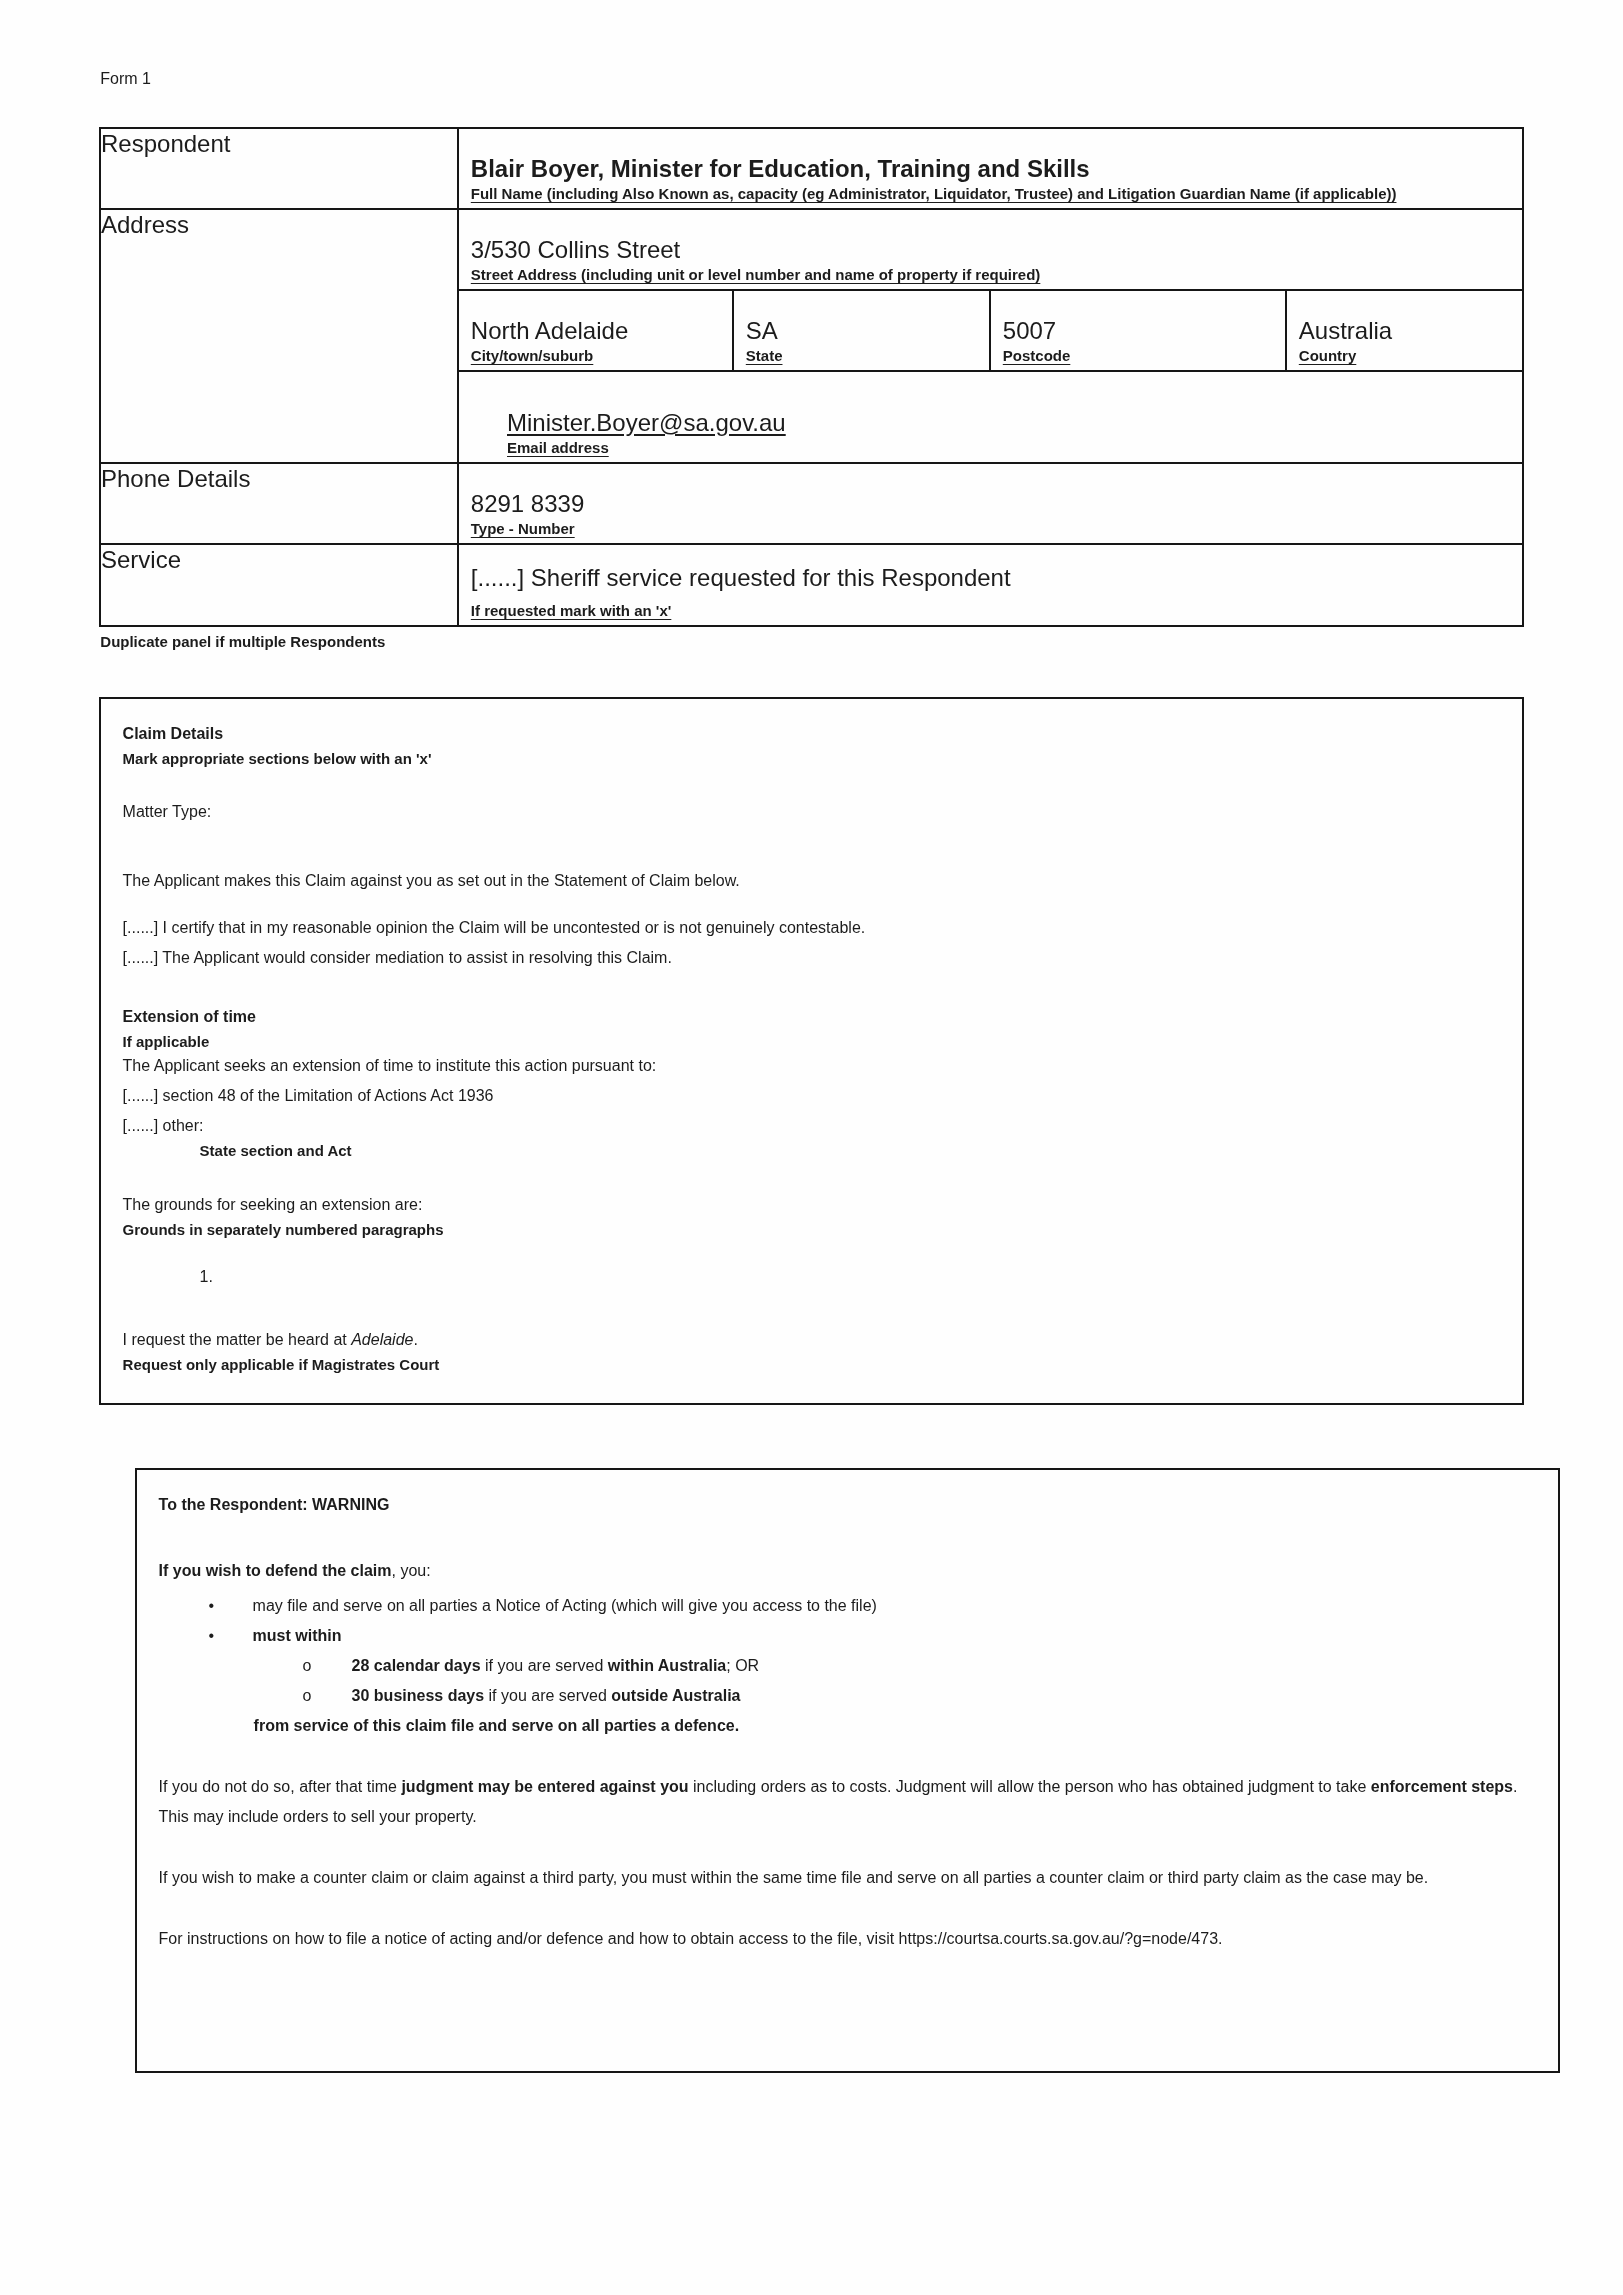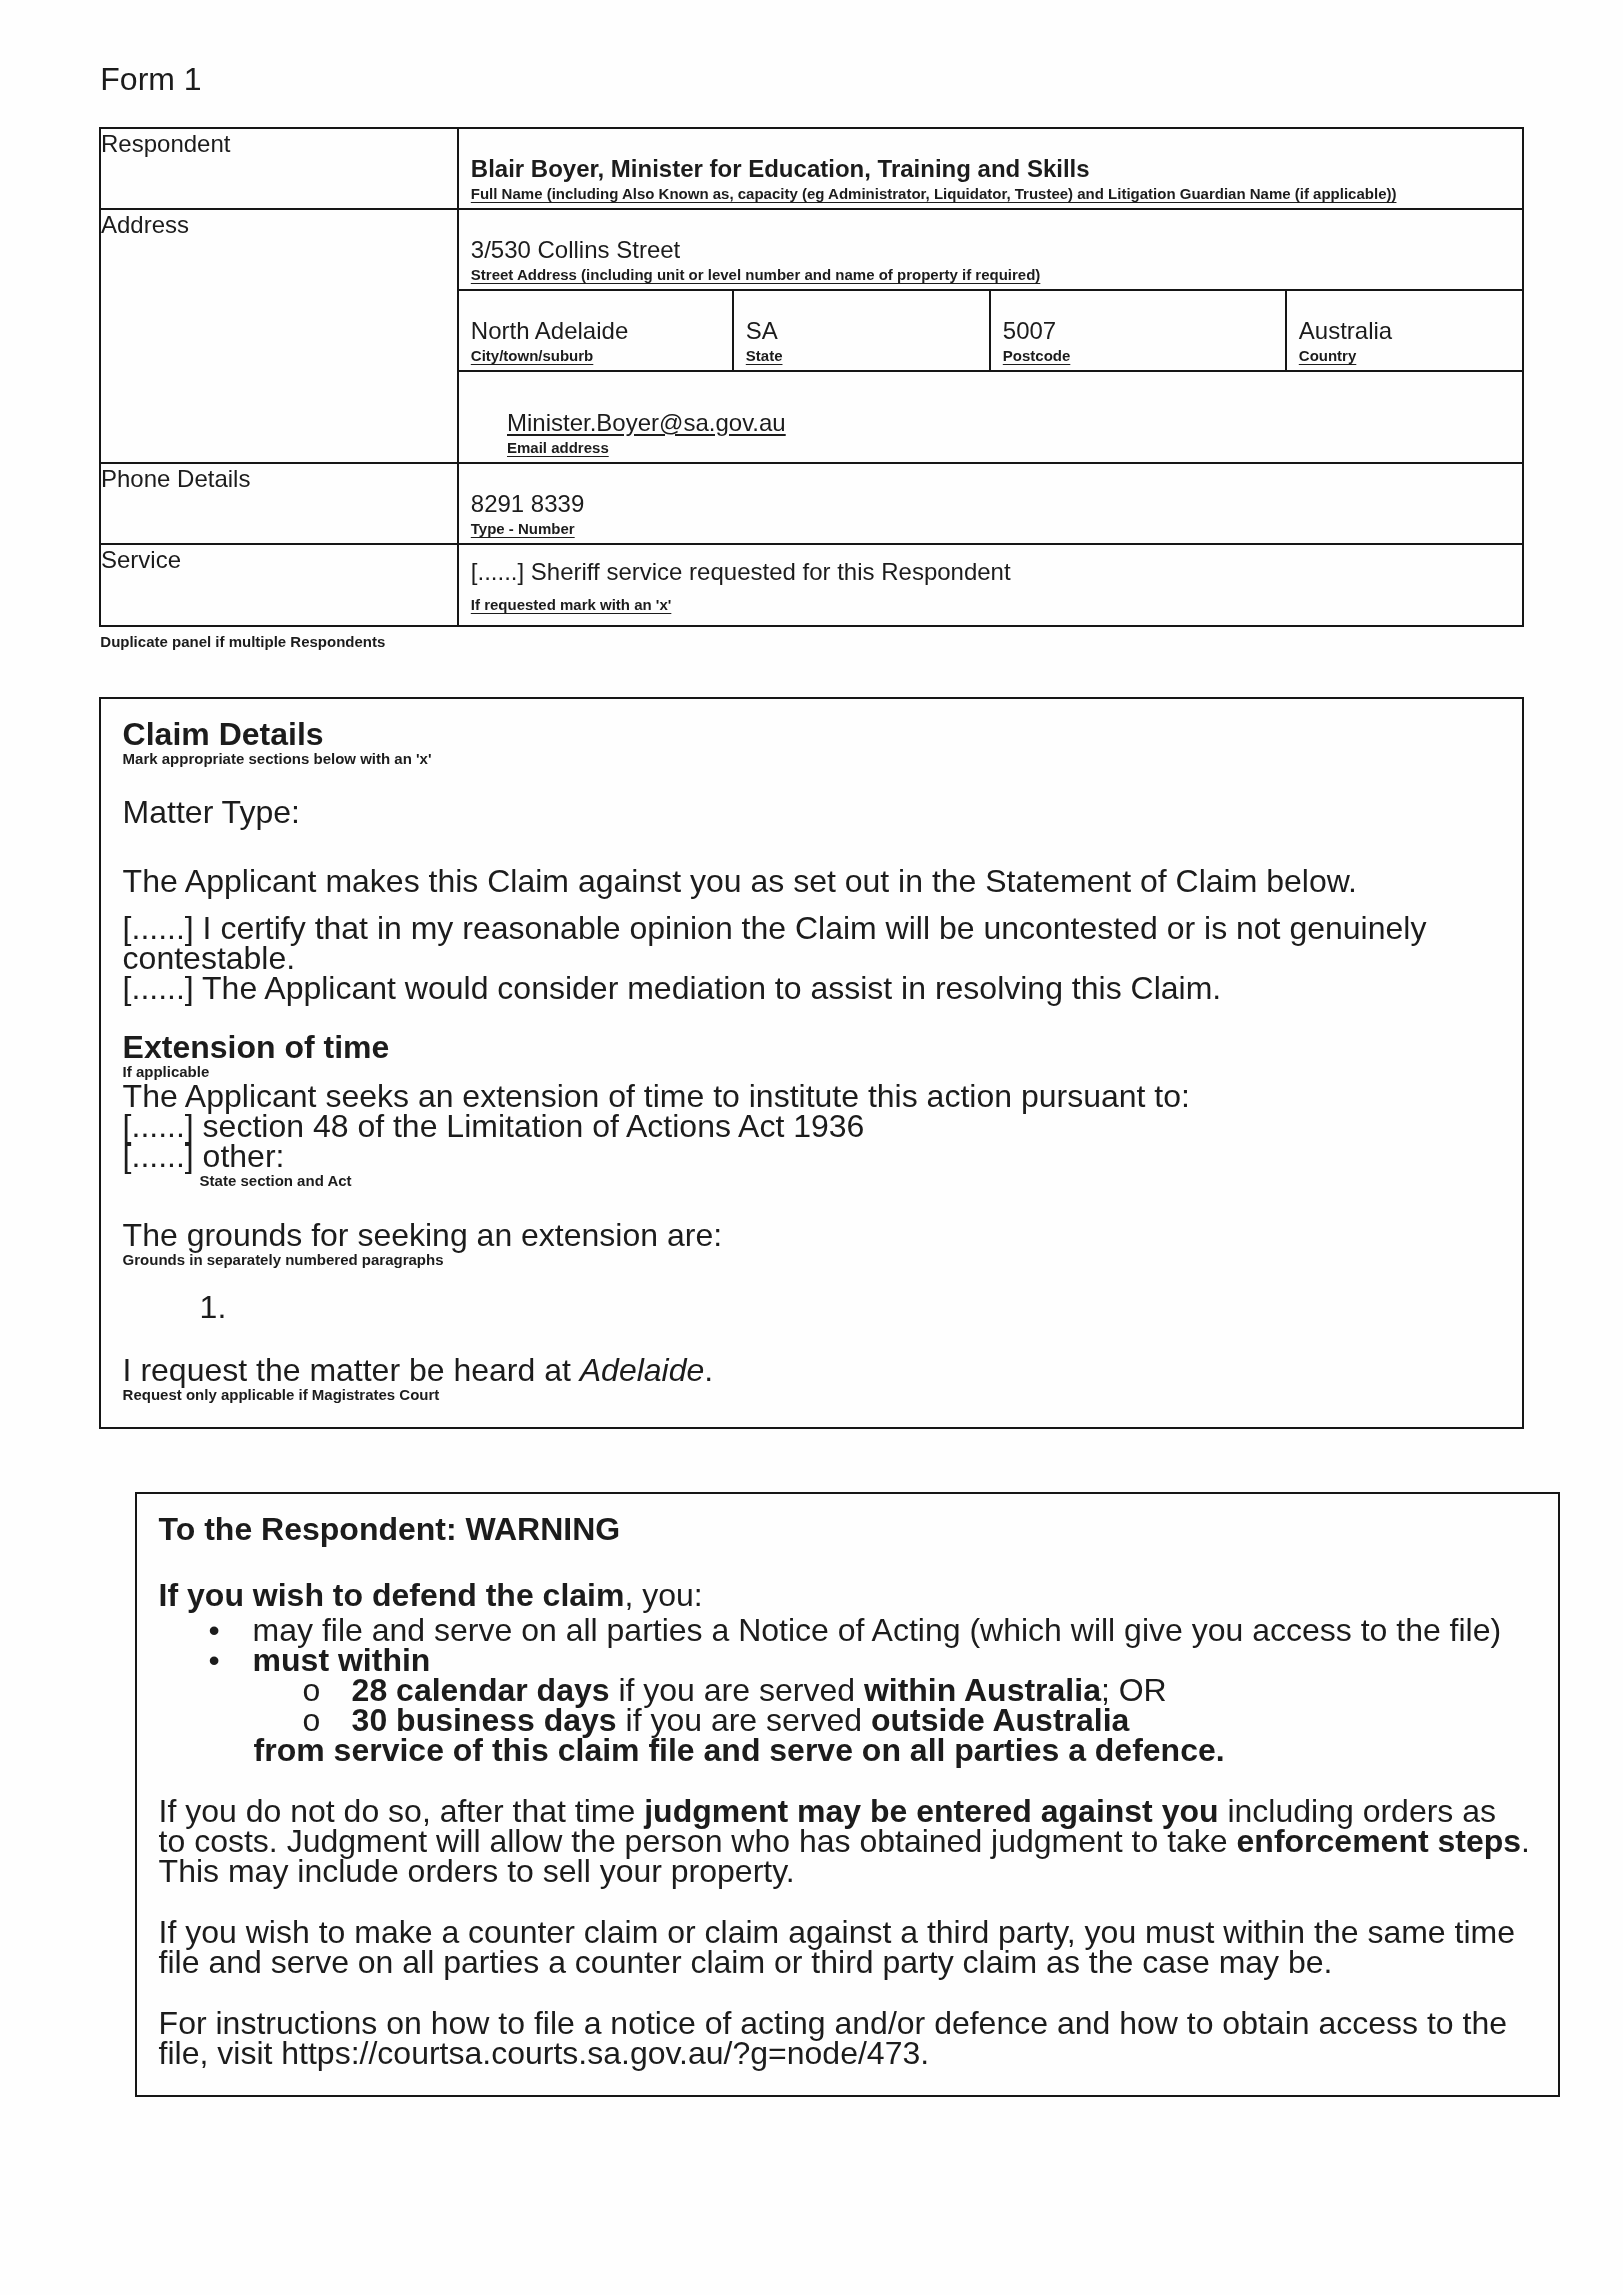--- a/index.html
+++ b/index.html
@@ -2,35 +2,35 @@
 <html style="font-size:10.5px"><head>
 <meta charset="utf-8">
 <style>
   *{box-sizing:border-box;margin:0;padding:0;}
   html,body{background:#d8d8d8;}
   .page{
     width:1623px;height:2295px;background:#fefefe;color:#1c1c1c;
     font-family:"Liberation Sans", sans-serif;
     padding:64px 99px 39px 99px;position:relative;overflow:hidden;
   }
-  .t{font-size:32px;line-height:30px;}
+  .t{font-size:16px;line-height:30px;}
   .b{font-weight:bold;}
   .i{font-style:italic;}
   .u{text-decoration:underline;text-underline-offset:3.3px;}
   .cap{font-size:15px;line-height:19.6px;font-weight:bold;text-decoration:underline;text-underline-offset:2.6px;}
   .note{font-size:15px;line-height:19.6px;font-weight:bold;}
   .form-title{margin:0 0 33px 1.3px;}
 
   table.resp{border-collapse:collapse;width:100%;table-layout:fixed;}
   table.resp td{border:2px solid #161616;vertical-align:top;padding:0;}
   td.lbl{padding:7.8px 6.5px 6.5px 19.6px;font-size:24px;line-height:30px;margin-top:32px;}
   .cell{display:flex;flex-direction:column;justify-content:flex-end;min-height:79px;padding:6.5px 10.5px 4.6px 11.8px;}
   .cell .val{font-size:24px;line-height:30px;}
   .cell.h-tall{min-height:90px;padding-left:48px;}
-  .cell.svc{justify-content:center;min-height:80px;}
+  .cell.svc{justify-content:flex-end;min-height:80px;}
   .cell.svc .val{margin-bottom:7.8px;}
   .addr-grid{display:grid;grid-template-columns:273px 257px 296px auto;}
   .addr-grid>div+div{border-left:2px solid #161616;}
   .dup-note{margin:4.6px 0 0 1.3px;}
 
   .box{border:2px solid #161616;width:100%;padding:19.6px 27.5px 22px 21.6px;}
   .claim-box{margin-top:46px;min-height:708px;}
   .warn-box{margin-top:63px;min-height:605px;margin-left:36px;}
 
   .mt8{margin-top:5.2px;}   .mt25{margin-top:16.3px;} .mt35{margin-top:23px;}

